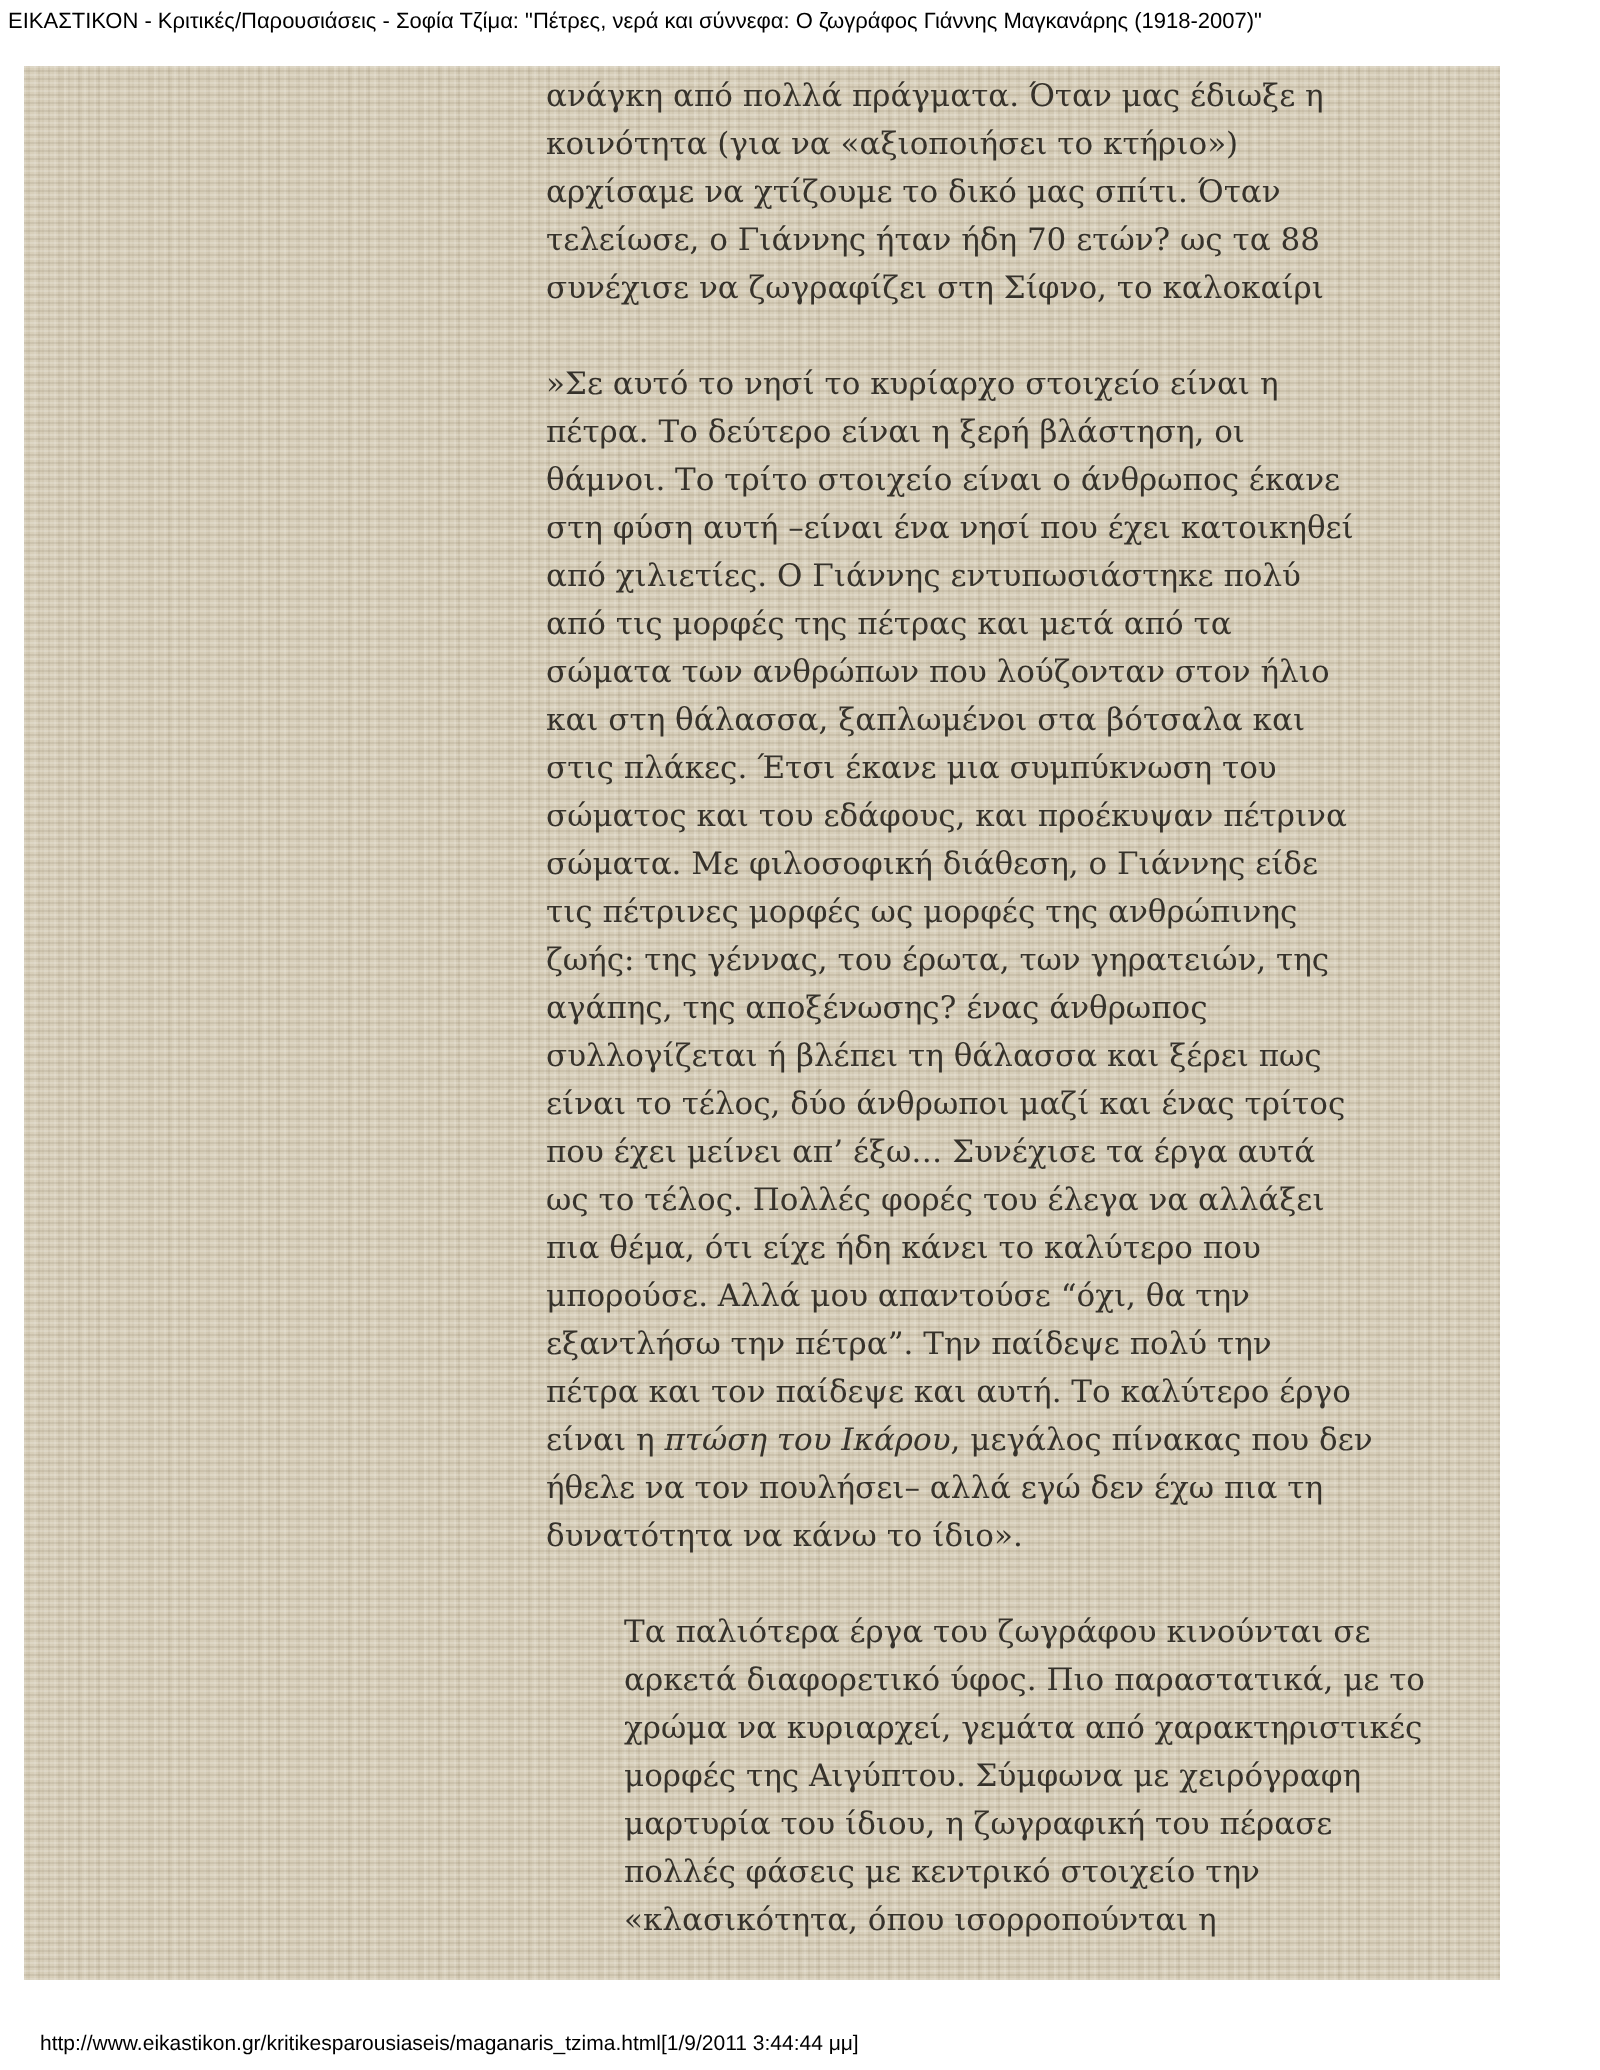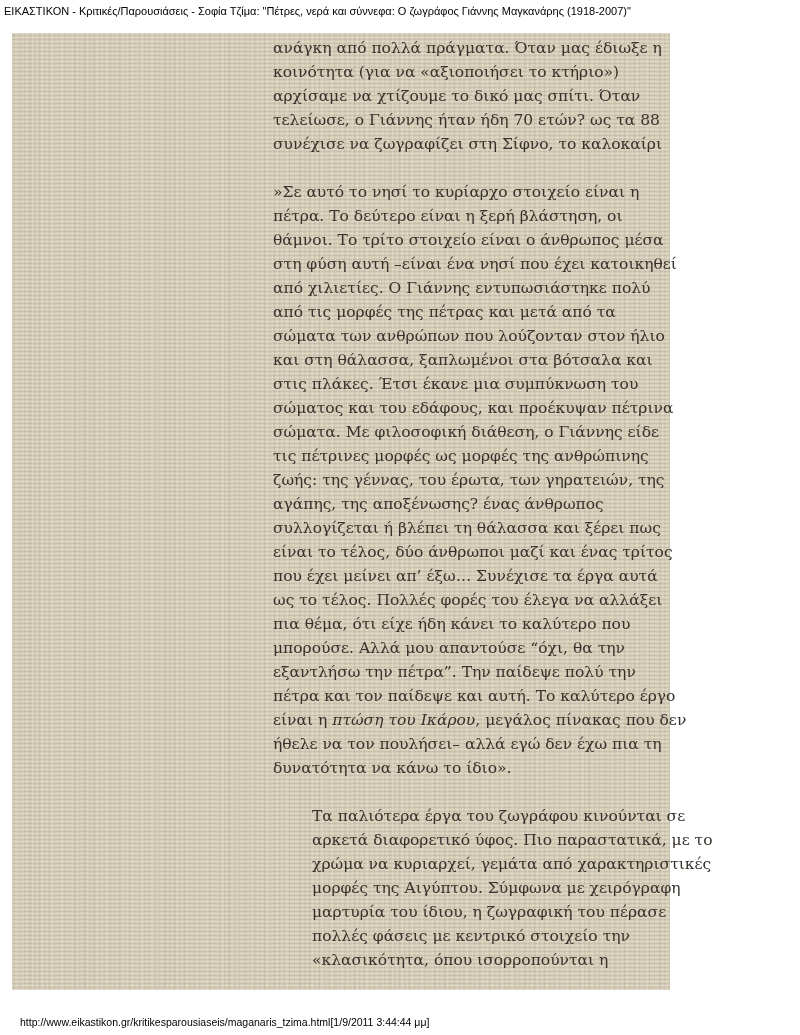--- a/index.html
+++ b/index.html
@@ -19,21 +19,21 @@
     font-size: 11px;
     line-height: 14px;
     color: #000000;
     font-family: "Liberation Sans", sans-serif;
     white-space: nowrap;
   }
   .page {
     position: absolute;
     left: 12px;
     top: 33px;
-    width: 658px;
+    width: 738px;
     height: 957px;
     background-color: #d6cdb8;
     background-image:
       repeating-linear-gradient(0deg,
         rgba(255,255,255,0.16) 0 1px,
         rgba(255,255,255,0)   1px 2px,
         rgba(118,104,78,0.12) 2px 3px,
         rgba(255,255,255,0)   3px 4px),
       repeating-linear-gradient(90deg,
         rgba(255,255,255,0.13) 0 1px,
@@ -80,21 +80,21 @@
       <div class="paragraph">
         <div class="text-line">ανάγκη από πολλά πράγματα. Όταν μας έδιωξε η</div>
         <div class="text-line">κοινότητα (για να «αξιοποιήσει το κτήριο»)</div>
         <div class="text-line">αρχίσαμε να χτίζουμε το δικό μας σπίτι. Όταν</div>
         <div class="text-line">τελείωσε, ο Γιάννης ήταν ήδη 70 ετών? ως τα 88</div>
         <div class="text-line">συνέχισε να ζωγραφίζει στη Σίφνο, το καλοκαίρι</div>
       </div>
       <div class="paragraph">
         <div class="text-line">»Σε αυτό το νησί το κυρίαρχο στοιχείο είναι η</div>
         <div class="text-line">πέτρα. Το δεύτερο είναι η ξερή βλάστηση, οι</div>
-        <div class="text-line">θάμνοι. Το τρίτο στοιχείο είναι ο άνθρωπος μέσα</div>
+        <div class="text-line">θάμνοι. Το τρίτο στοιχείο είναι ο άνθρωπος έκανε</div>
         <div class="text-line">στη φύση αυτή –είναι ένα νησί που έχει κατοικηθεί</div>
         <div class="text-line">από χιλιετίες. Ο Γιάννης εντυπωσιάστηκε πολύ</div>
         <div class="text-line">από τις μορφές της πέτρας και μετά από τα</div>
         <div class="text-line">σώματα των ανθρώπων που λούζονταν στον ήλιο</div>
         <div class="text-line">και στη θάλασσα, ξαπλωμένοι στα βότσαλα και</div>
         <div class="text-line">στις πλάκες. Έτσι έκανε μια συμπύκνωση του</div>
         <div class="text-line">σώματος και του εδάφους, και προέκυψαν πέτρινα</div>
         <div class="text-line">σώματα. Με φιλοσοφική διάθεση, ο Γιάννης είδε</div>
         <div class="text-line">τις πέτρινες μορφές ως μορφές της ανθρώπινης</div>
         <div class="text-line">ζωής: της γέννας, του έρωτα, των γηρατειών, της</div>

